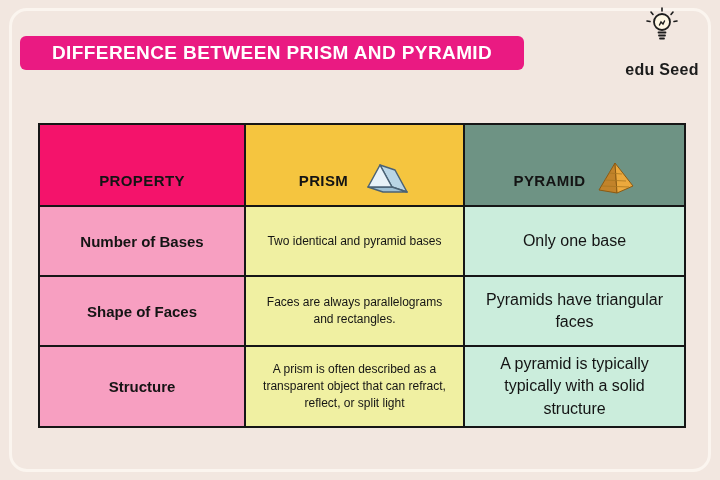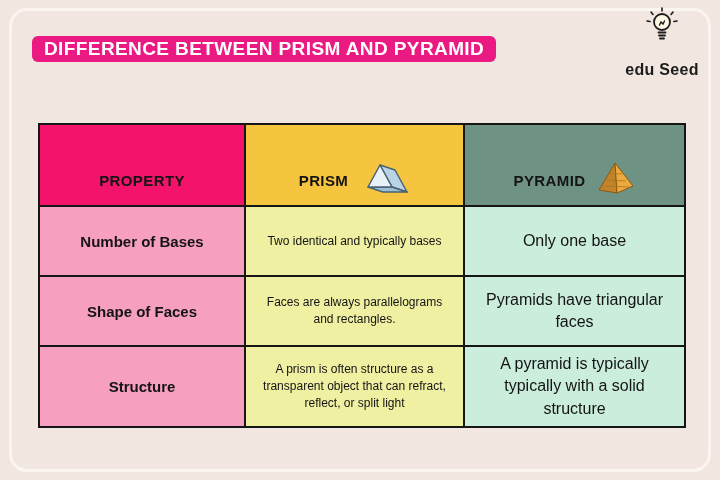--- a/index.html
+++ b/index.html
@@ -13,24 +13,24 @@
   }
   .frame{
     position:absolute;
     left:9px;top:8px;right:9px;bottom:8px;
     border:3px solid var(--frame,#fbf5ef);
     border-radius:18px;
     pointer-events:none;
   }
   .title-banner{
     position:absolute;
-    left:32px;top:36px;
-    height:26px;
+    left:20px;top:36px;
+    height:34px;
     display:inline-flex;align-items:center;
-    padding:0 12px;
+    padding:0 32px;
     background:var(--title_bg,#ea1a82);
     border-radius:6px;
   }
   .title-banner .title-text{
     color:#ffffff;
     font-size:19px;
     font-weight:bold;
     letter-spacing:0.4px;
     white-space:nowrap;
   }
@@ -168,31 +168,31 @@
                 <line x1="7" y1="25" x2="34" y2="26"></line>
               </g>
             </svg>
           </span>
         </div>
       </th>
     </tr>
 
     <tr class="body-row">
       <td class="c-prop-cell">Number of Bases</td>
-      <td class="c-prism-cell">Two identical and typically bases</td>
+      <td class="c-prism-cell">Two identical and pyramid bases</td>
       <td class="c-pyr-cell">Only one base</td>
     </tr>
 
     <tr class="body-row">
       <td class="c-prop-cell">Shape of Faces</td>
       <td class="c-prism-cell">Faces are always parallelograms and rectangles.</td>
       <td class="c-pyr-cell">Pyramids have triangular faces</td>
     </tr>
 
     <tr class="body-row">
       <td class="c-prop-cell">Structure</td>
-      <td class="c-prism-cell">A prism is often structure as a transparent object that can refract, reflect, or split light</td>
+      <td class="c-prism-cell">A prism is often described as a transparent object that can refract, reflect, or split light</td>
       <td class="c-pyr-cell">A pyramid is typically typically with a solid structure</td>
     </tr>
   </tbody>
     </table>
 
 </div>
 
 </body></html>

